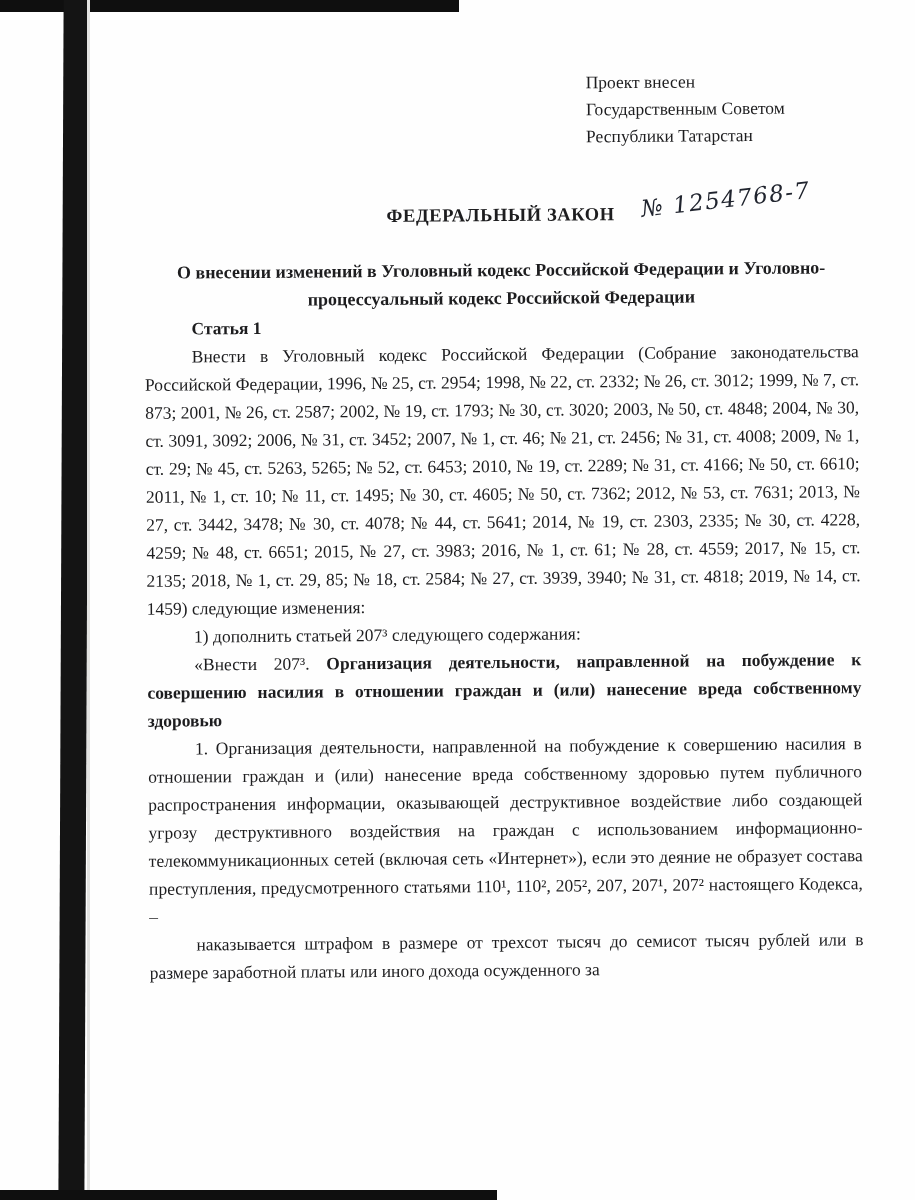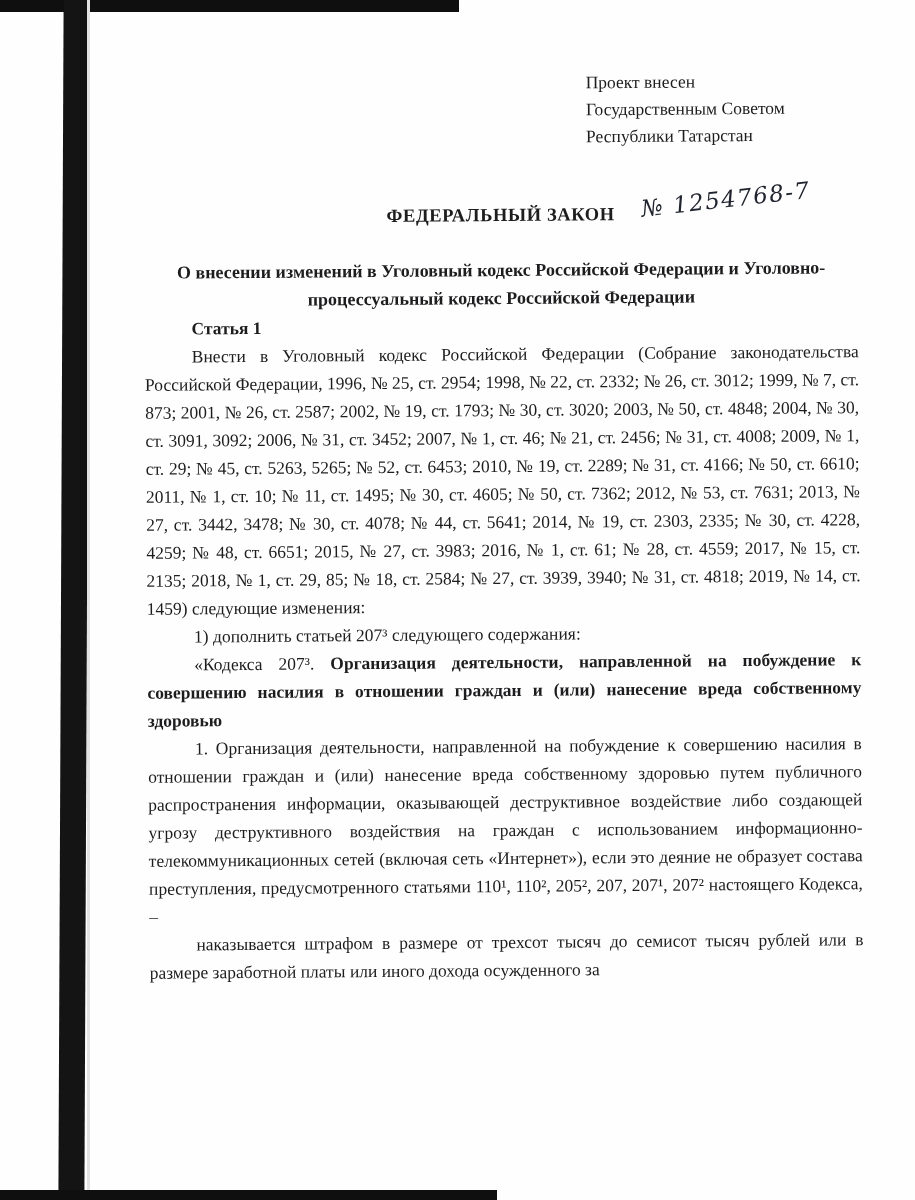--- a/index.html
+++ b/index.html
@@ -128,21 +128,21 @@
 
     <h1 class="title">О внесении изменений в Уголовный кодекс Российской Федерации и Уголовно-процессуальный кодекс Российской Федерации</h1>
 
     <p class="body article-heading">Статья 1</p>
 
     <p class="body justify indent intro">Внести в Уголовный кодекс Российской Федерации (Собрание законодательства Российской Федерации, 1996, № 25, ст. 2954; 1998, № 22, ст. 2332; № 26, ст. 3012; 1999, № 7, ст. 873; 2001, № 26, ст. 2587; 2002, № 19, ст. 1793; № 30, ст. 3020; 2003, № 50, ст. 4848; 2004, № 30, ст. 3091, 3092; 2006, № 31,  ст. 3452; 2007, № 1, ст. 46; № 21, ст. 2456; № 31, ст. 4008; 2009, № 1, ст. 29; № 45, ст. 5263, 5265; № 52, ст. 6453; 2010, № 19, ст. 2289; № 31, ст. 4166; № 50, ст. 6610; 2011, № 1, ст. 10; № 11, ст. 1495; № 30, ст. 4605; № 50, ст. 7362; 2012, № 53, ст. 7631; 2013, № 27, ст. 3442, 3478; № 30, ст. 4078; № 44, ст. 5641; 2014, № 19, ст. 2303, 2335; № 30, ст. 4228, 4259; № 48, ст. 6651; 2015, № 27, ст. 3983; 2016, № 1, ст. 61; № 28, ст. 4559; 2017, № 15, ст. 2135; 2018, № 1, ст. 29, 85; № 18, ст. 2584; № 27, ст. 3939, 3940; № 31, ст. 4818; 2019, № 14, ст. 1459) следующие изменения:</p>
 
     <p class="body indent point1">1) дополнить статьей 207³ следующего содержания:</p>
 
     <p class="body justify indent article-207">
-      <span>«Кодекса 207³.</span>
+      <span>«Внести 207³.</span>
       <b>Организация деятельности, направленной на побуждение к совершению насилия в отношении граждан и (или) нанесение вреда собственному здоровью</b>
     </p>
 
     <p class="body justify indent part1">1. Организация деятельности, направленной на побуждение к совершению насилия в отношении граждан и (или) нанесение вреда собственному здоровью путем публичного распространения информации, оказывающей деструктивное воздействие либо создающей угрозу деструктивного воздействия на граждан с использованием информационно-телекоммуникационных сетей (включая сеть «Интернет»), если это деяние не образует состава преступления, предусмотренного статьями 110¹, 110², 205², 207, 207¹, 207² настоящего Кодекса, –</p>
 
     <p class="body justify indent sanction">наказывается штрафом в размере от трехсот тысяч до семисот тысяч рублей или в размере заработной платы или иного дохода осужденного за</p>
 
   </div>
 </div>
 

